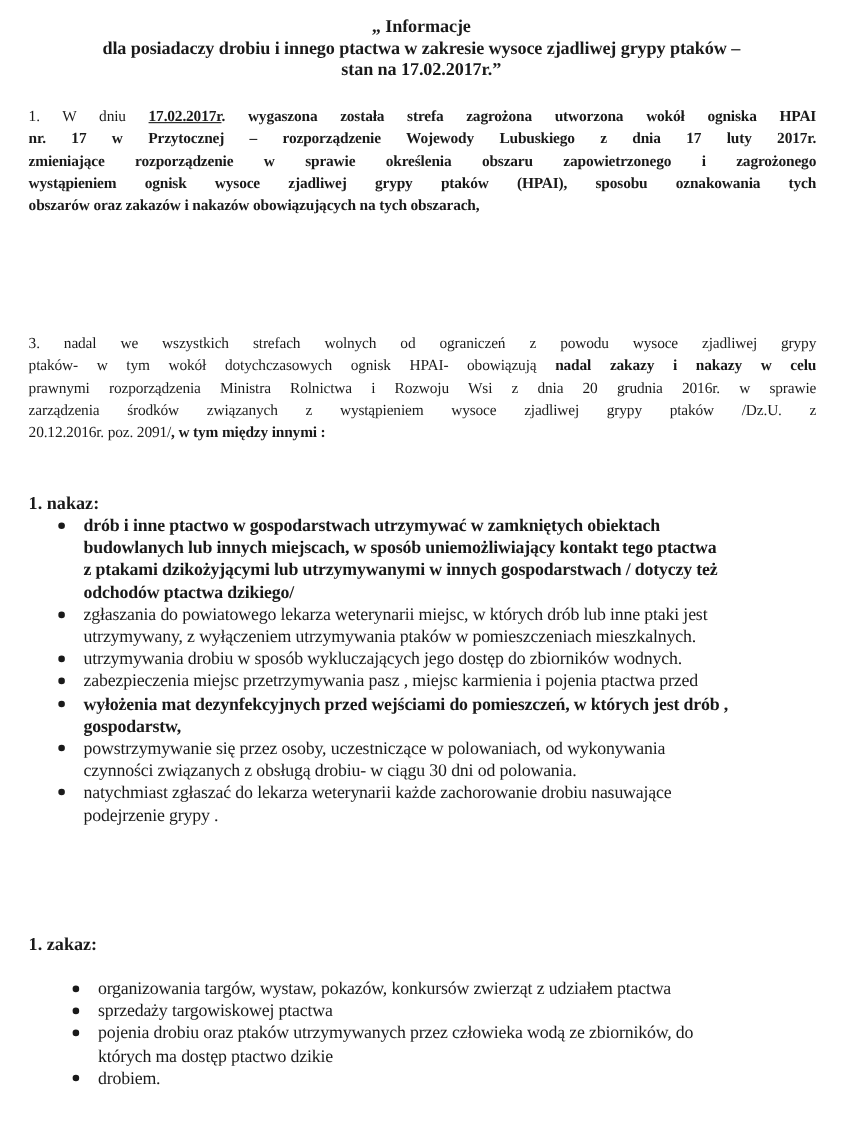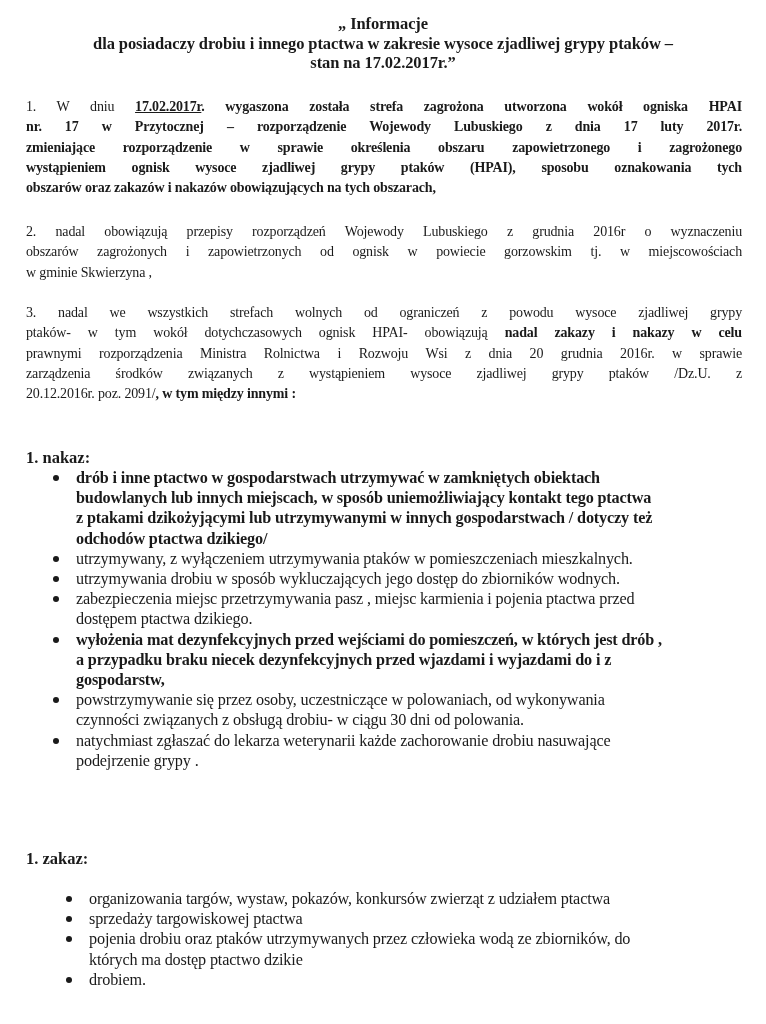--- a/index.html
+++ b/index.html
@@ -49,60 +49,54 @@
   </div>
 
   <div class="para b" style="top:97px;">
     <span class="ln"><span style="font-weight:normal">1. W dniu </span><span class="u">17.02.2017r</span><span>. wygaszona została strefa zagrożona utworzona wokół ogniska HPAI</span></span>
     <span class="ln">nr. 17 w Przytocznej – rozporządzenie Wojewody Lubuskiego z dnia 17 luty 2017r.</span>
     <span class="ln">zmieniające rozporządzenie w sprawie określenia obszaru zapowietrzonego i zagrożonego</span>
     <span class="ln">wystąpieniem ognisk wysoce zjadliwej grypy ptaków (HPAI), sposobu oznakowania tych</span>
     <span class="ln last">obszarów oraz zakazów i nakazów obowiązujących na tych obszarach,</span>
   </div>
 
-  <div class="para" style="top:222px;">
-    <span class="ln">2. nadal obowiązują przepisy rozporządzeń Wojewody Lubuskiego z grudnia 2016r o wyznaczeniu</span>
-    <span class="ln">obszarów zagrożonych i zapowietrzonych od ognisk w powiecie gorzowskim tj. w miejscowościach</span>
-    <span class="ln last">w gminie Skwierzyna ,</span>
-  </div>
 
   <div class="para" style="top:303px;">
     <span class="ln">3. nadal  we wszystkich  strefach wolnych od ograniczeń z powodu wysoce zjadliwej grypy</span>
     <span class="ln"><span>ptaków- w tym wokół dotychczasowych ognisk HPAI-   obowiązują </span><span class="b">nadal zakazy i nakazy w celu</span></span>
     <span class="ln">prawnymi  rozporządzenia Ministra Rolnictwa i Rozwoju Wsi z dnia 20 grudnia 2016r. w sprawie</span>
     <span class="ln">zarządzenia środków związanych z wystąpieniem wysoce zjadliwej grypy ptaków /Dz.U. z</span>
     <span class="ln last"><span>20.12.2016r. poz. 2091/</span><span class="b">, w tym między innymi :</span></span>
   </div>
 
   <div class="section-head" style="top:448px;">1. nakaz:</div>
   <div class="list" id="nakaz-list" style="top:468px;">
       <div class="li bold">
         <span class="bullet"></span>
         <span class="ln">drób i inne ptactwo w gospodarstwach utrzymywać  w  zamkniętych  obiektach</span>
         <span class="ln">budowlanych  lub innych miejscach, w sposób   uniemożliwiający kontakt tego ptactwa</span>
         <span class="ln">z ptakami dzikożyjącymi lub utrzymywanymi w innych gospodarstwach / dotyczy też</span>
         <span class="ln">odchodów ptactwa dzikiego/</span>
       </div>
       <div class="li">
         <span class="bullet"></span>
+        <span class="ln">zgłaszania do powiatowego lekarza weterynarii miejsc, w których drób lub inne ptaki jest</span>
         <span class="ln">utrzymywany,  z wyłączeniem utrzymywania ptaków w pomieszczeniach mieszkalnych.</span>
       </div>
       <div class="li">
         <span class="bullet"></span>
         <span class="ln">utrzymywania drobiu w sposób wykluczających jego dostęp do zbiorników  wodnych.</span>
       </div>
       <div class="li">
         <span class="bullet"></span>
         <span class="ln">zabezpieczenia miejsc przetrzymywania pasz , miejsc karmienia i pojenia ptactwa przed</span>
-        <span class="ln">dostępem ptactwa dzikiego.</span>
       </div>
       <div class="li bold">
         <span class="bullet"></span>
         <span class="ln">wyłożenia mat dezynfekcyjnych przed wejściami do pomieszczeń, w których jest drób ,</span>
-        <span class="ln">a przypadku braku niecek dezynfekcyjnych przed wjazdami i wyjazdami do i z</span>
         <span class="ln">gospodarstw,</span>
       </div>
       <div class="li">
         <span class="bullet"></span>
         <span class="ln">powstrzymywanie się przez osoby, uczestniczące w polowaniach,  od wykonywania</span>
         <span class="ln">czynności związanych z obsługą drobiu- w ciągu 30 dni od polowania.</span>
       </div>
       <div class="li">
         <span class="bullet"></span>
         <span class="ln"> natychmiast zgłaszać do lekarza weterynarii każde zachorowanie drobiu nasuwające</span>

